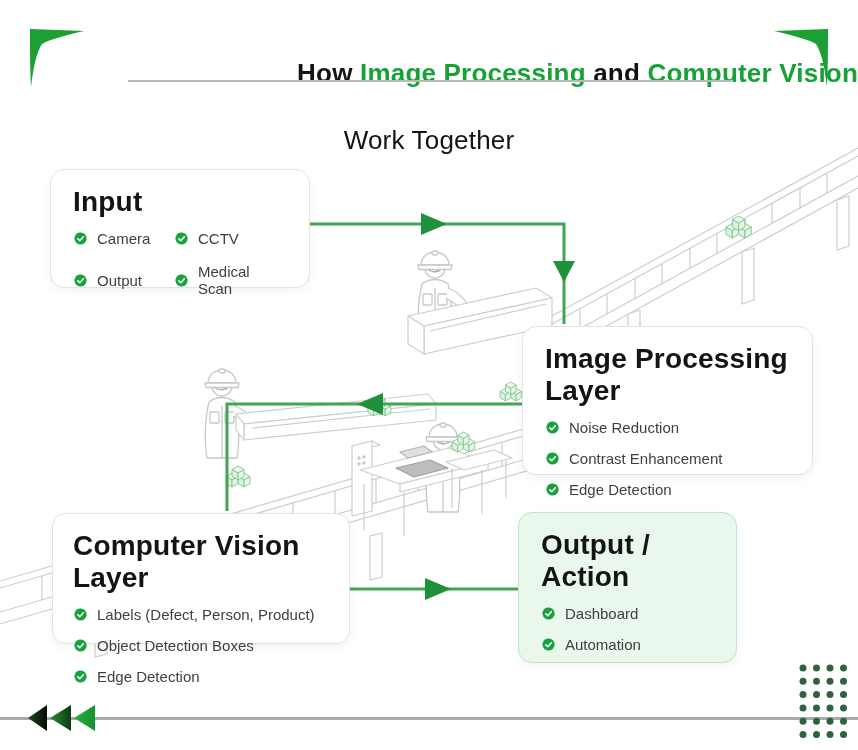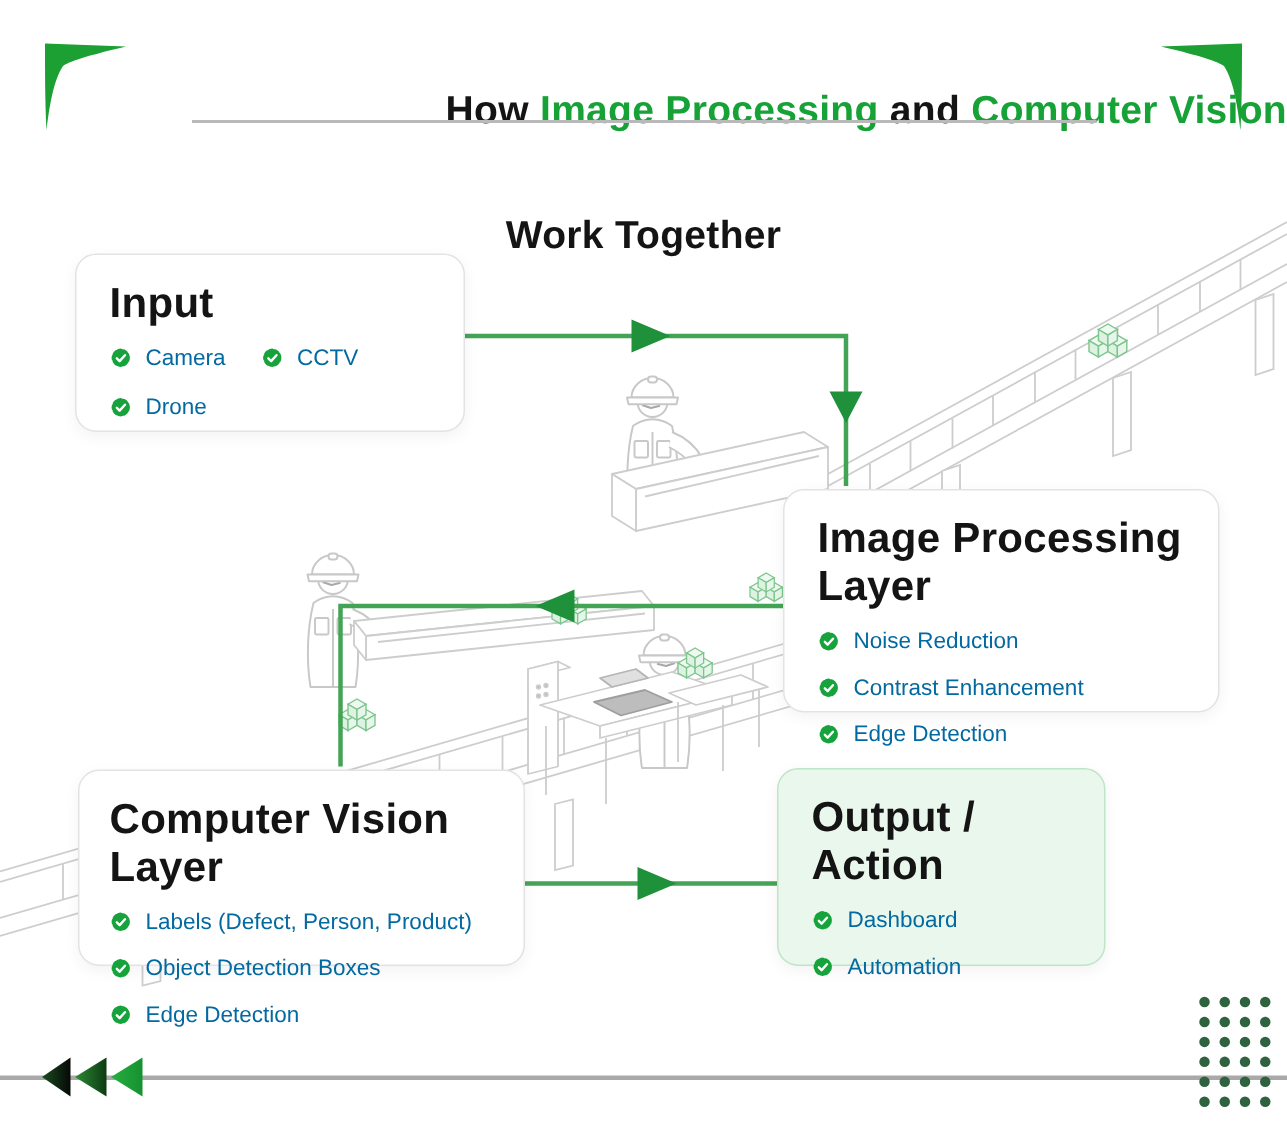--- a/index.html
+++ b/index.html
@@ -8,40 +8,40 @@
     overflow:hidden; font-family:"Liberation Sans","DejaVu Sans",sans-serif;
   }
   
   .title-line {
     position:absolute; top:41px; left:0; right:0; text-align:right;
     font-size:26px; font-weight:700; color:#141414; letter-spacing:.2px;
   }
   .title-line .green { color:#17a237; }
   .title-rule { position:absolute; top:80px; left:128px; width:603px; height:2px; background:#b9b9b9; }
   .subtitle {
-    position:absolute; top:119px; left:0; right:0; text-align:center;
-    font-size:26px; font-weight:700; color:#141414; letter-spacing:.2px;
+    position:absolute; top:103px; left:0; right:0; text-align:center;
+    font-size:26px; font-weight:400; color:#141414; letter-spacing:.2px;
   }
   
   .card {
     position:absolute; background:#ffffff; border:1px solid #e3e3e3;
     border-radius:14px; box-shadow:0 3px 10px rgba(0,0,0,.05);
     padding:16px 22px; box-sizing:border-box;
   }
   .card h3 { margin:0 0 12px 0; font-size:28px; font-weight:700; color:#141414; letter-spacing:.2px; }
   .items { list-style:none; margin:0; padding:0; }
-  .item { display:flex; align-items:center; gap:9px; font-size:15px; color:#0369a1; margin:0 0 14px 0; }
+  .item { display:flex; align-items:center; gap:9px; font-size:15px; color:#404040; margin:0 0 14px 0; }
   .item:last-child { margin-bottom:0; }
   .badge { flex:0 0 15px; width:15px; height:15px; }
   .grid2 { display:grid; grid-template-columns:101px auto; row-gap:16px; }
   .grid2 .item { margin:0; }
   #card-input  { left:50px;  top:169px; width:260px; height:119px; }
   #card-ip     { left:522px; top:326px; width:291px; height:149px; }
   #card-cv     { left:52px;  top:513px; width:298px; height:131px; padding:16px 20px; }
-  #card-out    { left:518px; top:512px; width:219px; height:132px; background:#e9f7ec; border-color:#bfe5c9; }
+  #card-out    { left:518px; top:512px; width:219px; height:151px; background:#e9f7ec; border-color:#bfe5c9; }
   
   .abs { position:absolute; }
   .noevt { pointer-events:none; }
   .footer-line { position:absolute; left:0; top:717px; width:858px; height:3px; background:#a9a9a9; }
 </style>
 </head>
 <body>
 
 <div class="canvas">
 
@@ -197,21 +197,27 @@
       <li class="item">
         <svg class="badge" viewBox="0 0 16 16">
             <use href="#badge-shape"></use>
           </svg>
         <span>CCTV</span>
       </li>
       <li class="item">
         <svg class="badge" viewBox="0 0 16 16">
             <use href="#badge-shape"></use>
           </svg>
-        <span>Drone</span>
+        <span>Output</span>
+      </li>
+      <li class="item">
+        <svg class="badge" viewBox="0 0 16 16">
+            <use href="#badge-shape"></use>
+          </svg>
+        <span>Medical Scan</span>
       </li>
     </ul>
   </section>
 
   <section class="card" id="card-ip">
     <h3>Image Processing Layer</h3>
     <ul class="items">
       <li class="item">
         <svg class="badge" viewBox="0 0 16 16">
             <use href="#badge-shape"></use>

